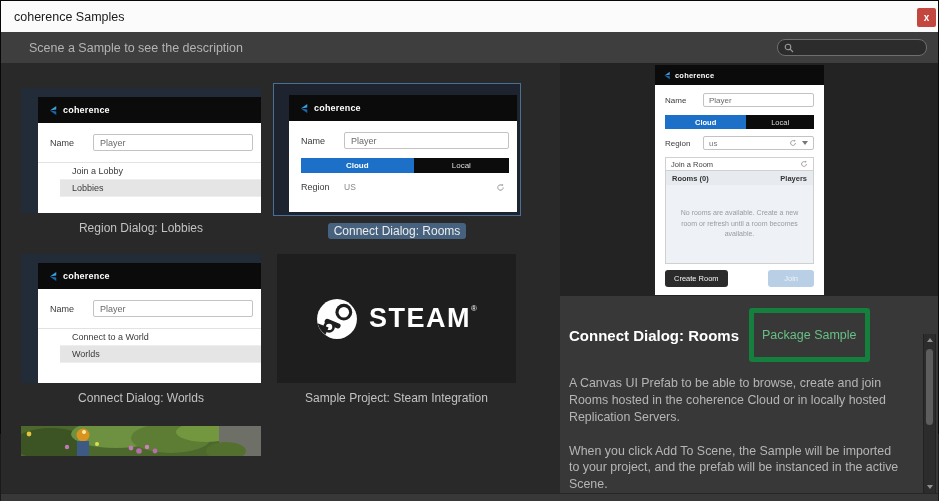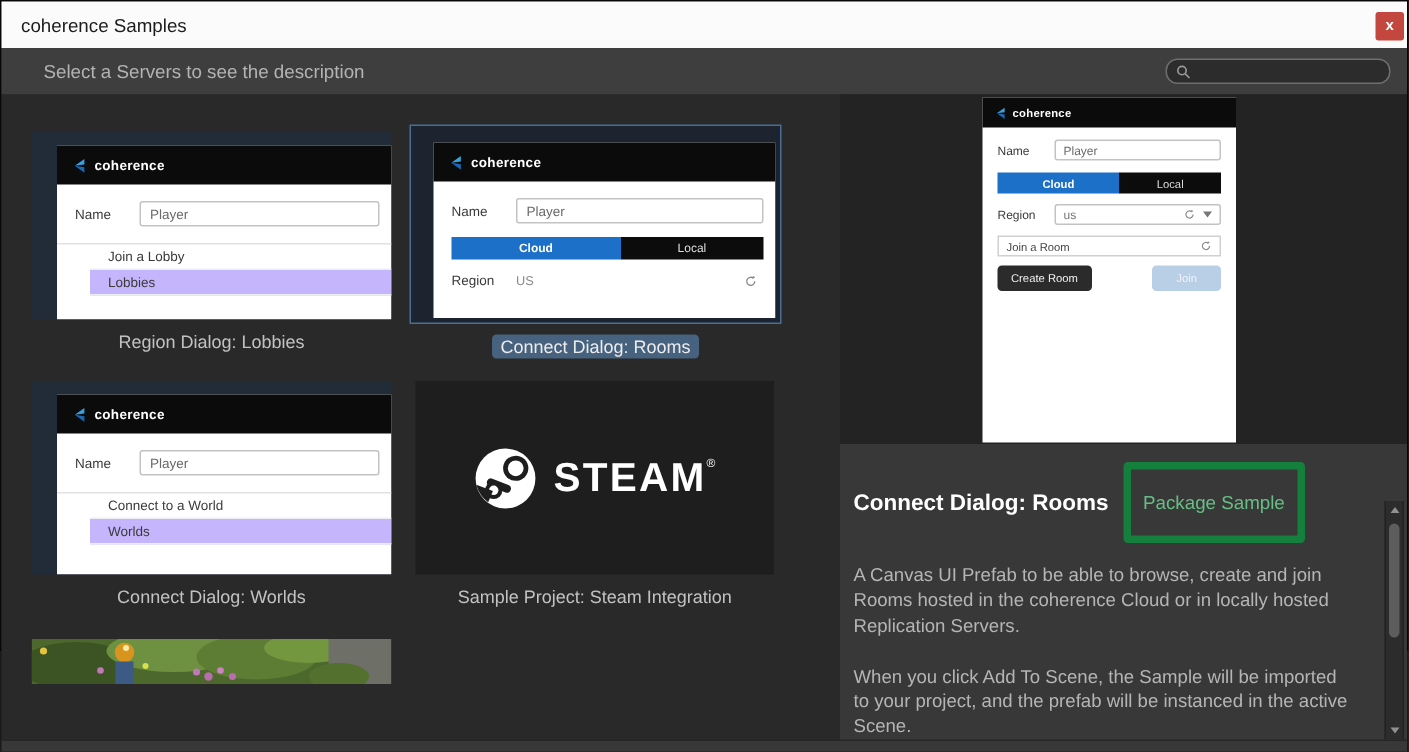--- a/index.html
+++ b/index.html
@@ -40,21 +40,21 @@
   
   .mini-dlg { position: absolute; left: 17px; top: 9px; right: 0; bottom: 0; background: #fff; display: flex; flex-direction: column; }
   .t-dlg2 .mini-dlg { left: 12px; top: 8px; }
   .mini-head { height: 26px; background: #0b0b0b; display: flex; align-items: center; padding-left: 10px; gap: 4px; flex: 0 0 26px; }
   .logo-text { color: #fff; font-weight: bold; font-size: 9px; letter-spacing: .2px; }
   .mini-name { display: flex; align-items: center; margin: 11px 8px 0 12px; }
   .mini-label { width: 43px; font-size: 9px; color: #3a3a3a; }
   .mini-input { flex: 1; height: 17px; border: 1px solid #c3c3c3; border-radius: 2px; font-size: 9px; color: #6a6a6a; display: flex; align-items: center; padding-left: 6px; }
   .mini-list { margin-top: 11px; border-top: 1px solid #e2e2e2; padding-left: 22px; }
   .mini-row { height: 17px; display: flex; align-items: center; padding-left: 12px; font-size: 9px; color: #3a3a3a; border-bottom: 1px solid #eceff2; }
-  .mini-row.alt { background: #c4b5fd; }
+  .mini-row.alt { background: #e5e5e5; }
   .mini-tabs { display: flex; height: 15px; margin: 9px 8px 0 12px; }
   .mini-tab-cloud { flex: 1.18; background: #1d70c7; color: #fff; font-size: 8px; font-weight: bold; display: flex; align-items: center; justify-content: center; }
   .mini-tab-local { flex: 1; background: #0c0c0c; color: #ddd; font-size: 8px; display: flex; align-items: center; justify-content: center; }
   .mini-region { display: flex; align-items: center; margin: 9px 8px 0 12px; }
   .mini-region-val { flex: 1; font-size: 8.5px; color: #8a8a8a; display: flex; align-items: center; justify-content: space-between; padding-right: 4px; }
 
   
   .steam-text { color: #fff; font-weight: bold; font-size: 27px; letter-spacing: 1.5px; text-align: right; }
   .steam-reg { color: #fff; font-size: 8px; vertical-align: 16px; }
 
@@ -120,21 +120,21 @@
 <body>
 
 <div class="window">
 
   <div class="titlebar">
     <span class="title">coherence Samples</span>
     <div class="close-btn">x</div>
   </div>
 
   <div class="subheader">
-    <span class="prompt">Select a Servers to see the description</span>
+    <span class="prompt">Scene a Sample to see the description</span>
     <div class="searchbox">
       <svg class="search-ic" viewBox="0 0 10 10">
           <circle cx="4" cy="4" r="2.8" fill="none" stroke="#9a9a9a" stroke-width="1.1"></circle>
           <line x1="6.2" y1="6.2" x2="9" y2="9" stroke="#9a9a9a" stroke-width="1.1"></line>
         </svg>
       <input value="" style="">
     </div>
   </div>
 
   <div class="main">
@@ -313,20 +313,29 @@
               <span class="chev"></span>
             </span>
           </div>
           <div class="p-join">
             <span>Join a Room</span>
             <svg width="8" height="8" viewBox="0 0 10 10">
                 <path d="M8 5a3 3 0 1 1-1.1-2.3" fill="none" stroke="#8a8a8a" stroke-width="1"></path>
                 <path d="M6.6 1 L8.3 2.2 L6.4 3.2 Z" fill="#8a8a8a"></path>
               </svg>
           </div>
+          <div class="p-list">
+            <div class="p-list-head">
+              <span>Rooms (0)</span>
+              <span>Players</span>
+            </div>
+            <div class="p-empty">
+              <span>No rooms are available. Create a new room or refresh until a room becomes available.</span>
+            </div>
+          </div>
           <div class="p-btnrow">
             <span class="p-btn-dark">Create Room</span>
             <span class="p-btn-light">Join</span>
           </div>
         </div>
       </div>
 
       <div class="details">
         <div class="d-titlerow">
           <span class="d-title">Connect Dialog: Rooms</span>

